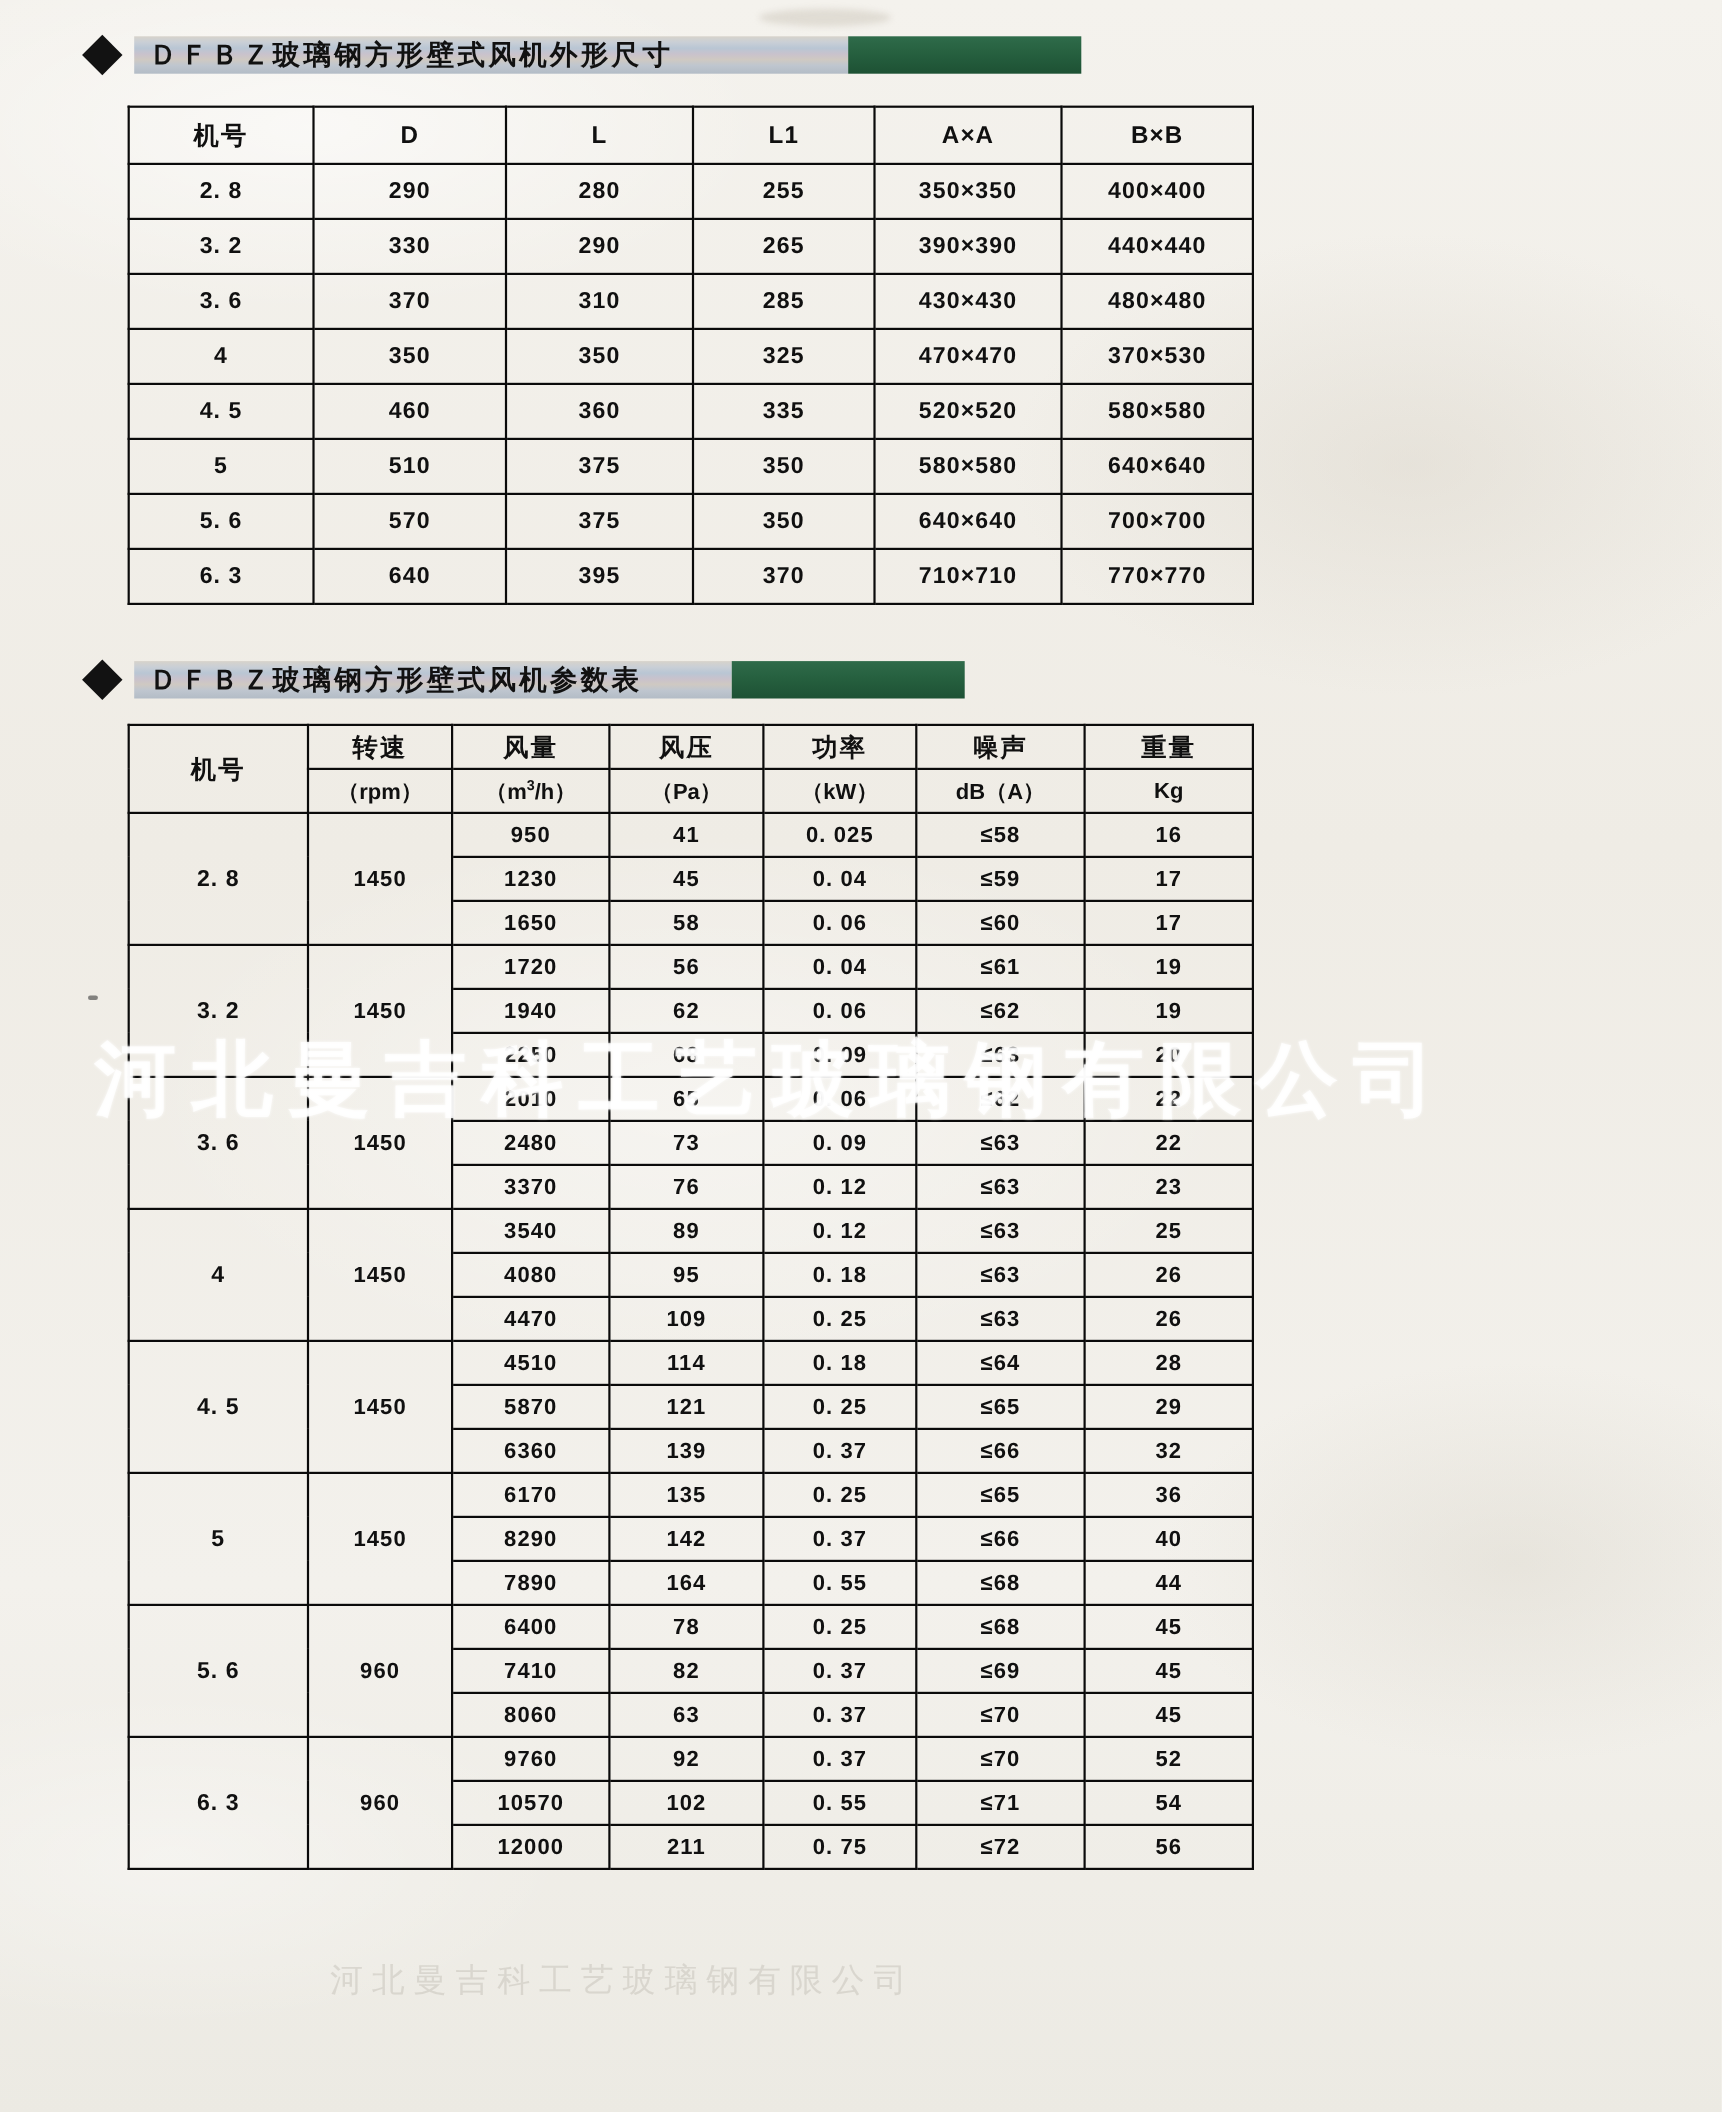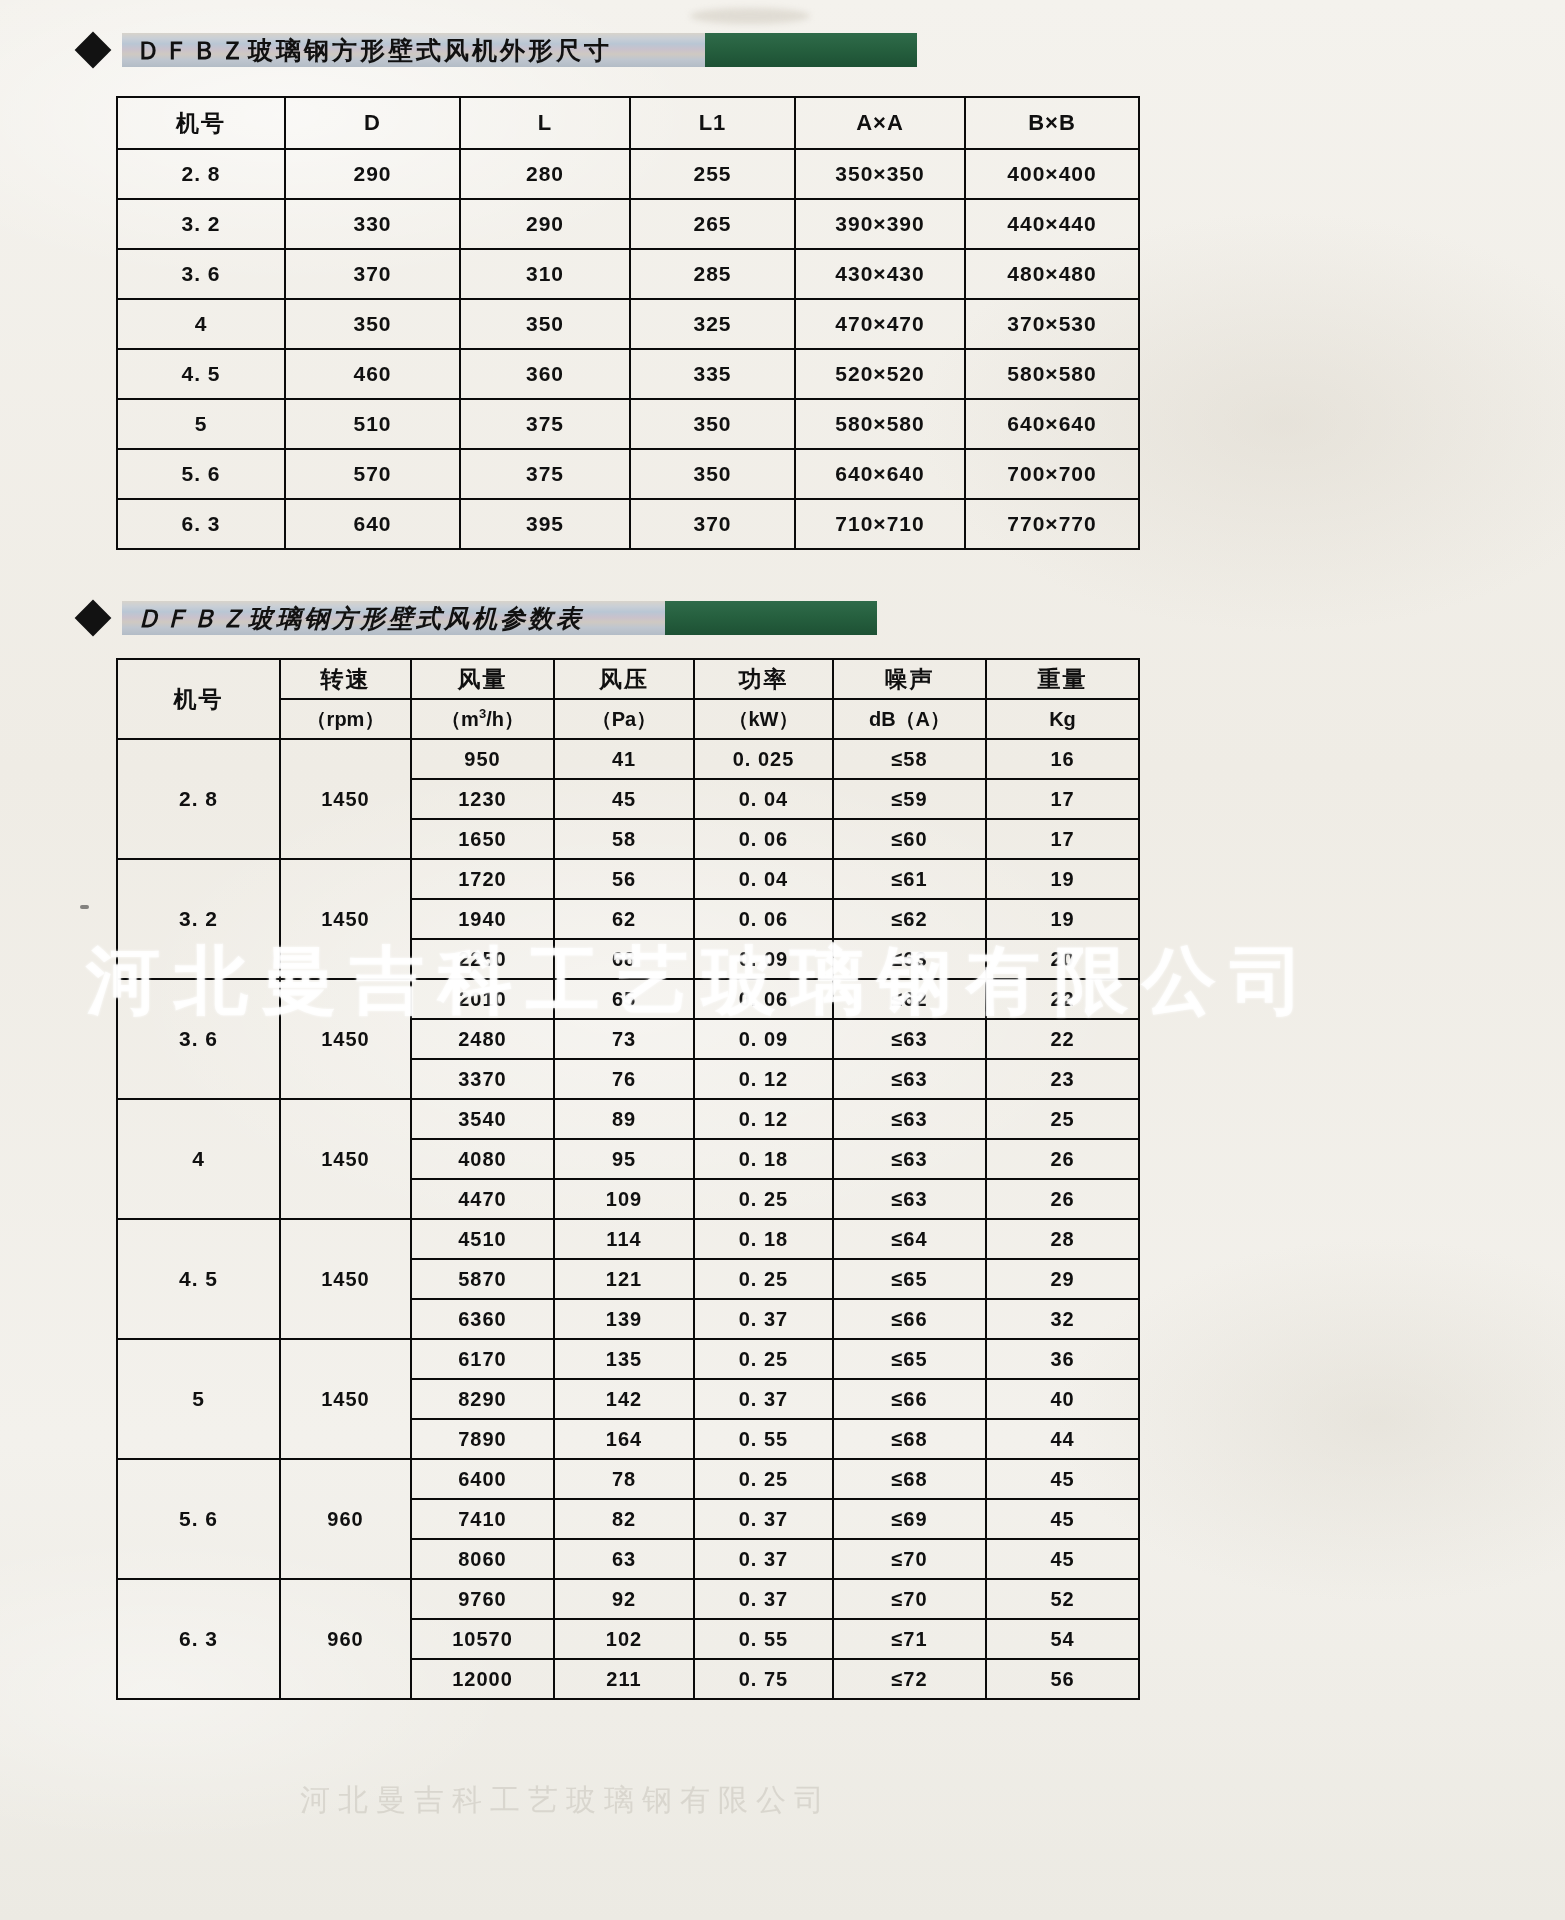--- a/index.html
+++ b/index.html
@@ -131,21 +131,21 @@
 
 <div class="paper-tex"></div>
 
 <div class="blob" style="left:690px;top:8px;width:120px;height:16px;background:rgba(205,200,188,.5);filter:blur(3px);"></div>
 <div class="spk" style="left:80px;top:905px;width:9px;height:4px;border-radius:2px;opacity:.6;"></div>
 
 <div class="content">
 
   <div class="section-head" style="margin-top:30px;margin-left:80px;">
     <div class="diamond"></div>
-    <div class="banner" style="width:583px;">
+    <div class="banner" style="width:649px;">
       <span class="banner-text">ＤＦＢＺ玻璃钢方形壁式风机外形尺寸</span>
     </div>
     <div class="banner-green"></div>
   </div>
 
   <table id="t1">
     <colgroup>
       <col style="width:168px">
         <col style="width:175px">
         <col style="width:170px">
@@ -224,21 +224,21 @@
         <td>395</td>
         <td>370</td>
         <td>710×710</td>
         <td>770×770</td>
       </tr>
     </tbody>
   </table>
 
   <div class="section-head" style="margin-top:48px;margin-left:80px;">
     <div class="diamond"></div>
-    <div class="banner" style="width:543px;font-style:italic;">
+    <div class="banner" style="width:543px;">
       <span class="banner-text">ＤＦＢＺ玻璃钢方形壁式风机参数表</span>
     </div>
     <div class="banner-green"></div>
   </div>
 
   <table id="t2">
     <colgroup>
       <col style="width:163px">
         <col style="width:131px">
         <col style="width:143px">

